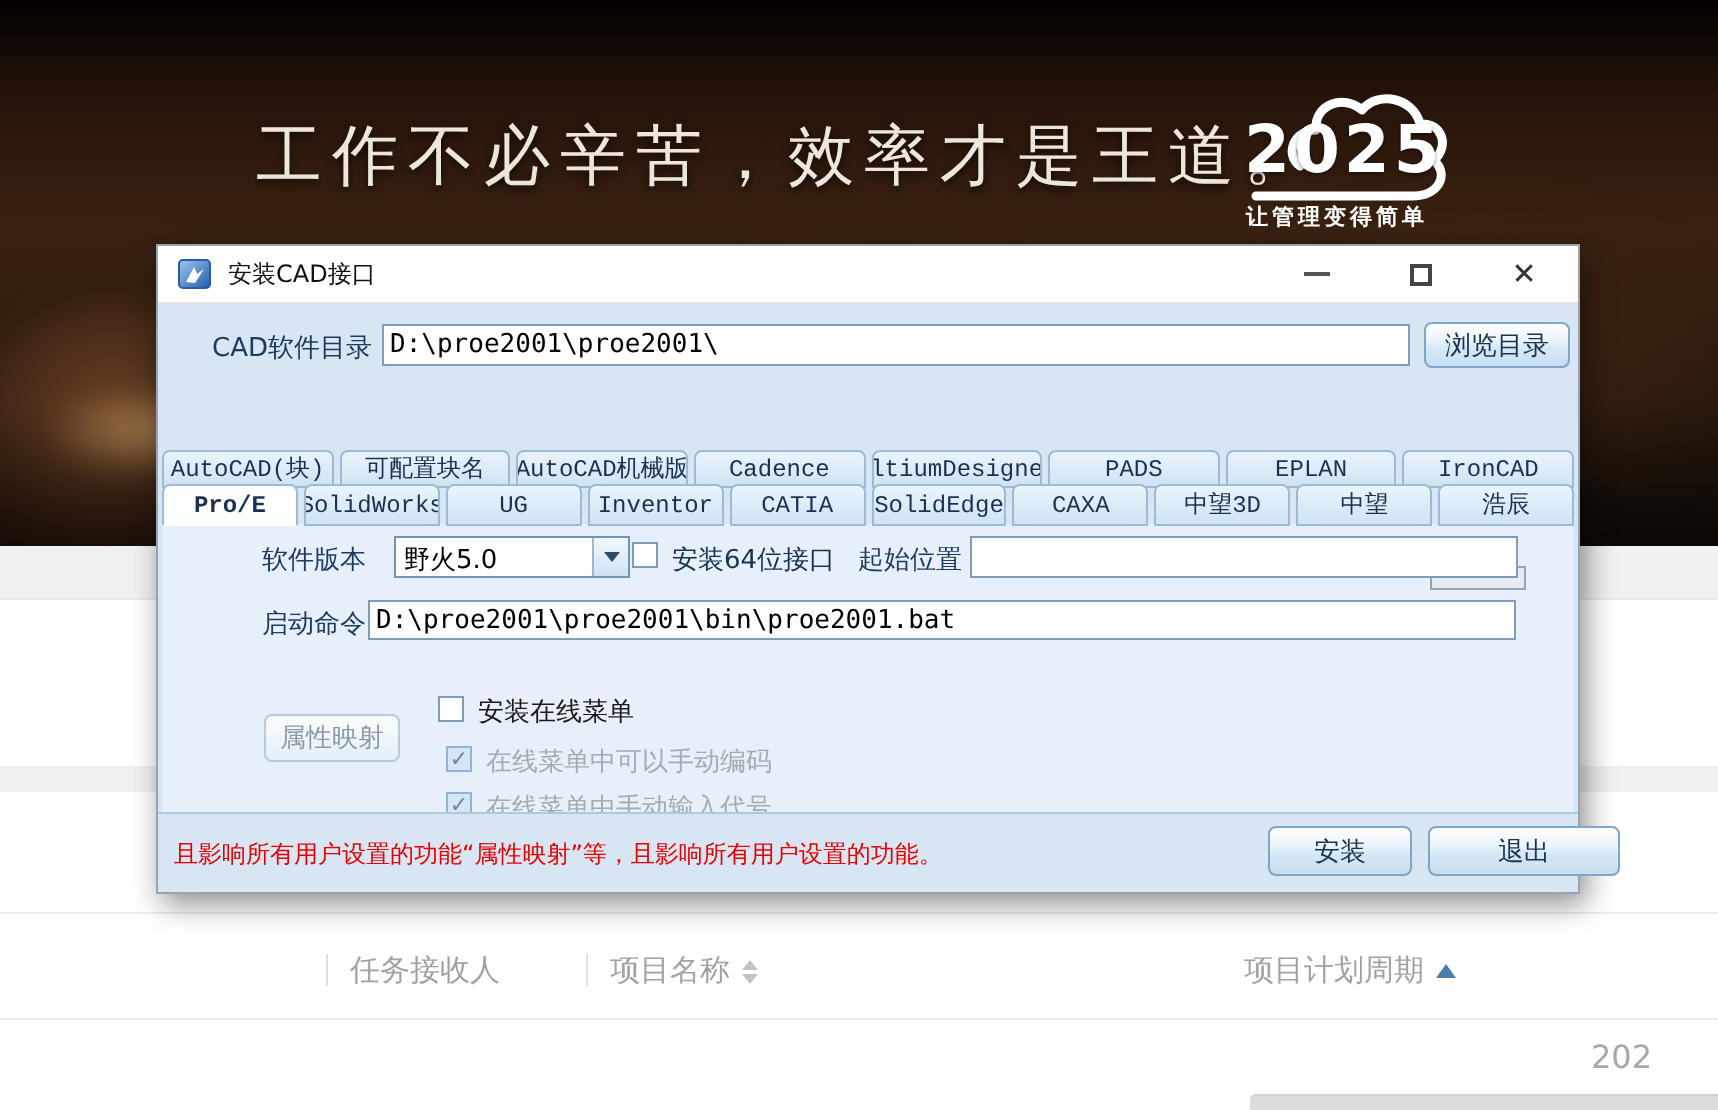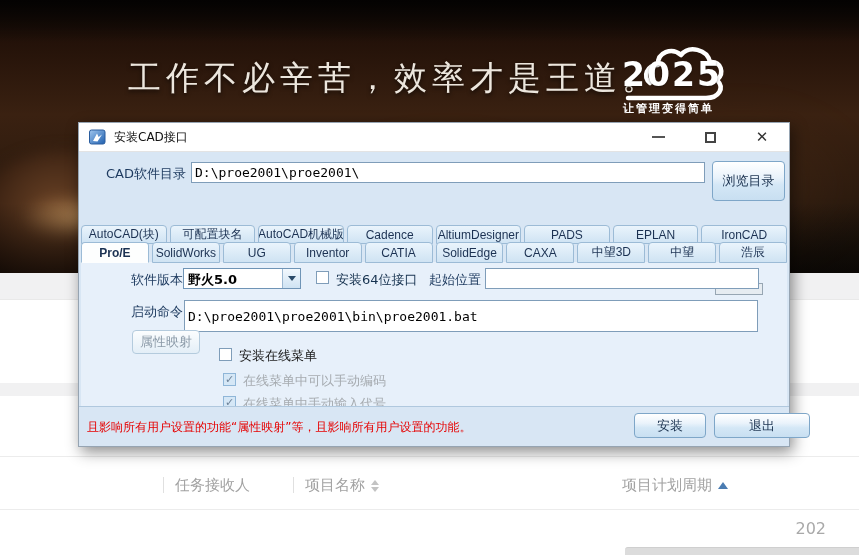--- a/index.html
+++ b/index.html
@@ -76,21 +76,21 @@
          display:flex; align-items:center; justify-content:center; cursor:pointer; }
   .btn.disabled { border-color:#b4cbdd; color:#8b9aa8; cursor:default;
          background:linear-gradient(180deg,#fbfdfe,#eef5fa 55%,#e3eef7); }
 
   
   .tabs-row { position:absolute; left:2px; right:2px; display:flex; gap:3px; }
   .tabs-back { top:73px; height:19px; }
   .tabs-front { top:90px; height:21px; z-index:2; }
   .tab { flex:1; border:1px solid #9cbbd6; border-radius:4px 4px 0 0;
          background:linear-gradient(180deg,#eaf4fc,#cfe3f3);
-         font-family:Liberation Sans, sans-serif; font-size:12px; color:#1b3152;
+         font-family:Liberation Mono, monospace; font-size:12px; color:#1b3152;
          display:flex; align-items:center; justify-content:center; white-space:nowrap;
          overflow:hidden; cursor:pointer; }
   .tab.active { background:#fdfefe; border-bottom-color:#fdfefe; font-weight:bold; }
   .tab-panel { position:absolute; left:2px; right:2px; top:110px; height:175px; background:#e7f0fa; }
 
   
   .dropdown { position:absolute; left:109px; top:16px; width:118px; height:21px;
               border:1px solid #6f94b6; background:#fff; display:flex; cursor:pointer; }
   .dd-value { flex:1; font-size:13px; color:#000; padding:2px 0 0 4px; white-space:nowrap; overflow:hidden; }
   .dd-arrow { width:18px; border-left:1px solid #9cb8d2;
@@ -188,21 +188,21 @@
         </span>
       <span class="wc">
           <span class="glyph-close">✕</span>
         </span>
     </div>
 
     <div class="content">
 
       <div class="dlabel" style="left:5px; top:13px; width:102px;">CAD软件目录</div>
       <input class="tbox" style="left: 112px; top: 10px; width: 514px; height: 21px;" value="D:\proe2001\proe2001\">
-      <div class="btn" style="left:633px; top:9px; width:73px; height:40px;">浏览目录</div>
+      <div class="btn" style="left:633px; top:9px; width:73px; height:23px;">浏览目录</div>
 
       <div class="tabs-row tabs-back">
         <div class="tab">AutoCAD(块)</div>
         <div class="tab">可配置块名</div>
         <div class="tab">AutoCAD机械版</div>
         <div class="tab">Cadence</div>
         <div class="tab">AltiumDesigner</div>
         <div class="tab">PADS</div>
         <div class="tab">EPLAN</div>
         <div class="tab">IronCAD</div>
@@ -217,36 +217,36 @@
         <div class="tab">Inventor</div>
         <div class="tab">CATIA</div>
         <div class="tab">SolidEdge</div>
         <div class="tab">CAXA</div>
         <div class="tab">中望3D</div>
         <div class="tab">中望</div>
         <div class="tab">浩辰</div>
       </div>
 
       <div class="dlabel" style="left:42px; top:119px; width:62px;">软件版本</div>
-      <div class="dropdown" style="left:104px; top:116px;font-weight:bold;">
+      <div class="dropdown" style="left:118px; top:116px;">
         <span class="dd-value">野火5.0</span>
         <span class="dd-arrow">
             <span></span>
           </span>
       </div>
       <span class="cb" style="left:237px; top:119px;"></span>
       <span class="cb-label dark" style="left:257px; top:119px; color:#16324f;">安装64位接口</span>
       <div class="dlabel" style="left:345px; top:119px; width:57px;">起始位置</div>
       <div class="mini-browse" style="left:636px; top:131px;"></div>
       <input class="tbox" style="left: 406px; top: 116px; width: 274px; height: 21px; z-index: 1;" value="">
 
       <div class="dlabel" style="left:42px; top:151px; width:62px;">启动命令</div>
-      <input class="tbox" style="left: 105px; top: 148px; width: 574px; height: 32px;" value="D:\proe2001\proe2001\bin\proe2001.bat">
-
-      <div class="btn disabled" style="left:53px; top:178px; width:68px; height:24px;">属性映射</div>
+      <input class="tbox" style="left: 105px; top: 148px; width: 574px; height: 20px;" value="D:\proe2001\proe2001\bin\proe2001.bat">
+
+      <div class="btn disabled" style="left:53px; top:205px; width:68px; height:24px;">属性映射</div>
       <span class="cb" style="left:140px; top:196px;"></span>
       <span class="cb-label dark" style="left:160px; top:195px;">安装在线菜单</span>
       <span class="cb disabled-checked" style="left:144px; top:221px;">
         <span>✓</span>
       </span>
       <span class="cb-label dim" style="left:164px; top:220px;">在线菜单中可以手动编码</span>
       <span class="cb disabled-checked" style="left:144px; top:244px;">
         <span>✓</span>
       </span>
       <span class="cb-label dim" style="left:164px; top:243px;">在线菜单中手动输入代号</span>

